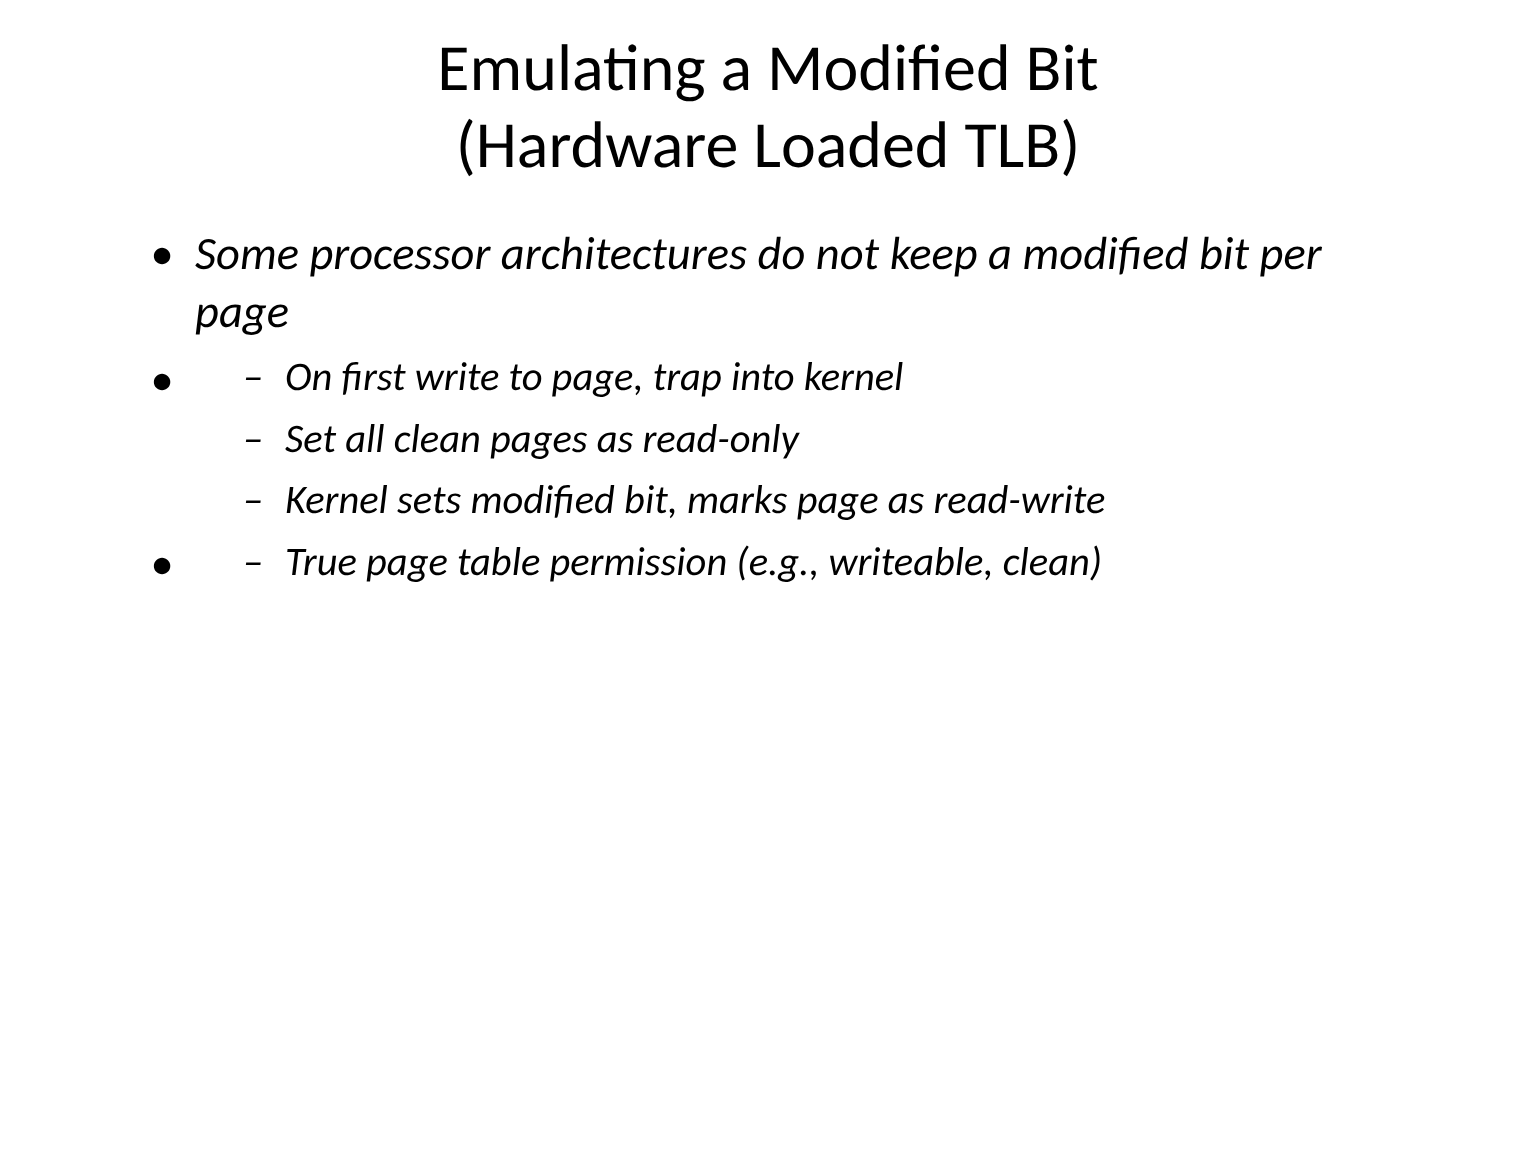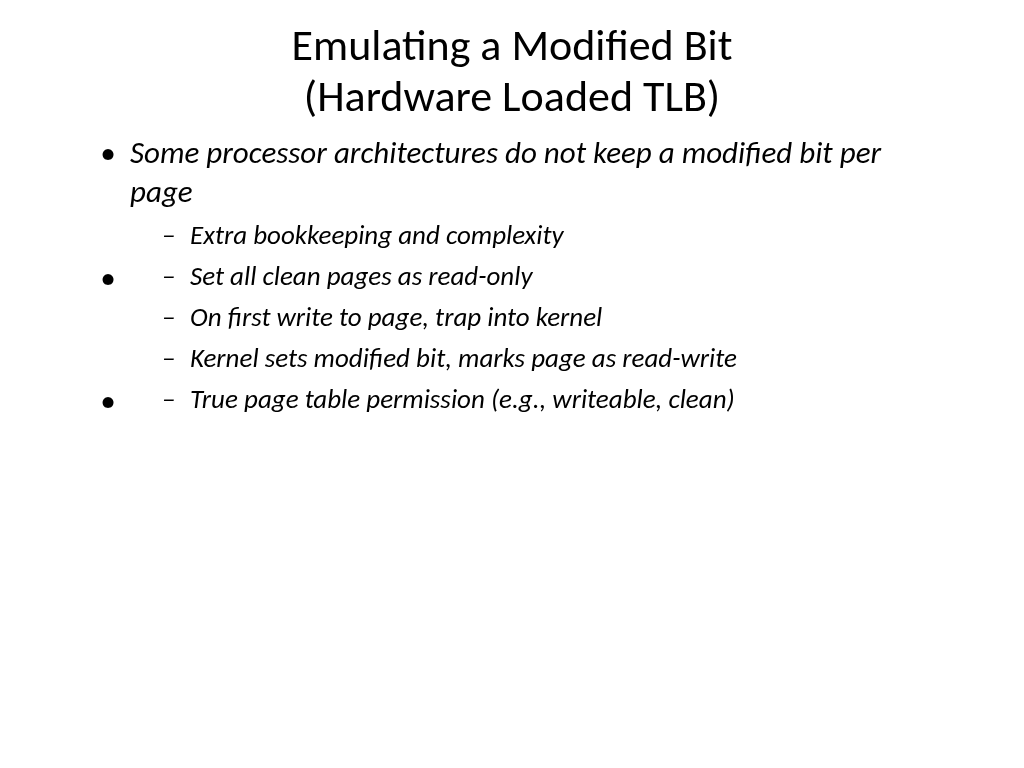--- a/index.html
+++ b/index.html
@@ -14,21 +14,21 @@
       font-family: Calibri, "Segoe UI", Arial, sans-serif;
       color: #000000;
       padding: 20px 0 0 0;
       overflow: hidden;
     }
     .title {
       text-align: center;
       font-size: 44px;
       font-weight: 400;
       line-height: 1.15;
-      margin-bottom: 12px;
+      margin-bottom: 29px;
     }
     .content {
       padding: 0 80px 0 100px;
     }
     ul.level1 {
       list-style: none;
     }
     ul.level1 > li {
       position: relative;
       font-size: 31px;
@@ -69,33 +69,28 @@
 
 <div class="title">
   <span>Emulating a Modified Bit</span><br>
   <span>(Hardware Loaded TLB)</span>
 </div>
 
 <div class="content">
   <ul class="level1">
     <li>
       <span>Some processor architectures do not keep a modified bit per page</span>
-      <ul class="level2">
-        <li>
-          <span>Extra bookkeeping and complexity</span>
-        </li>
-      </ul>
     </li>
     <li>
       <ul class="level2">
         <li>
-          <span>Set all clean pages as read-only</span>
+          <span>On first write to page, trap into kernel</span>
         </li>
         <li>
-          <span>On first write to page, trap into kernel</span>
+          <span>Set all clean pages as read-only</span>
         </li>
         <li>
           <span>Kernel sets modified bit, marks page as read-write</span>
         </li>
       </ul>
     </li>
     <li>
       <ul class="level2">
         <li>
           <span>True page table permission (e.g., writeable, clean)</span>

